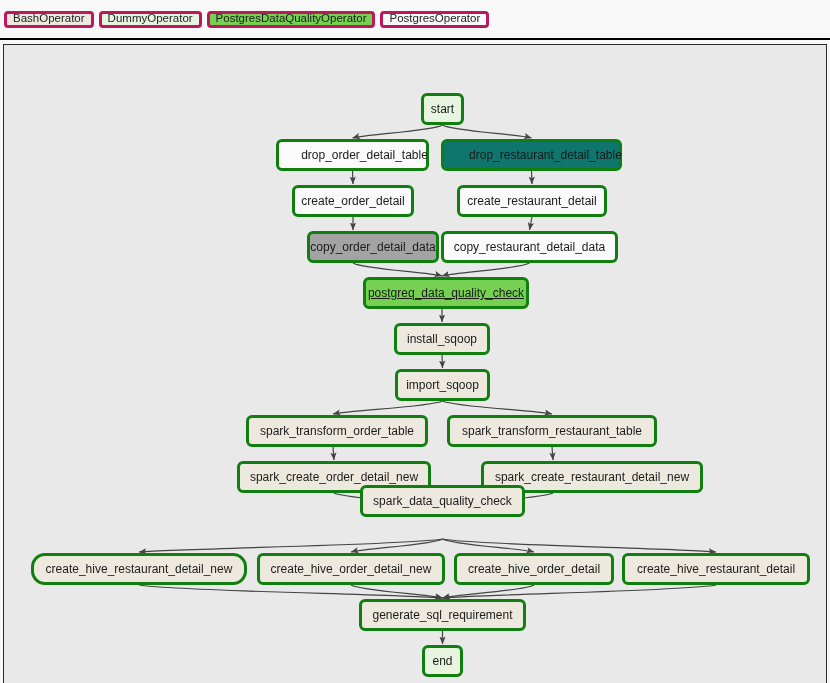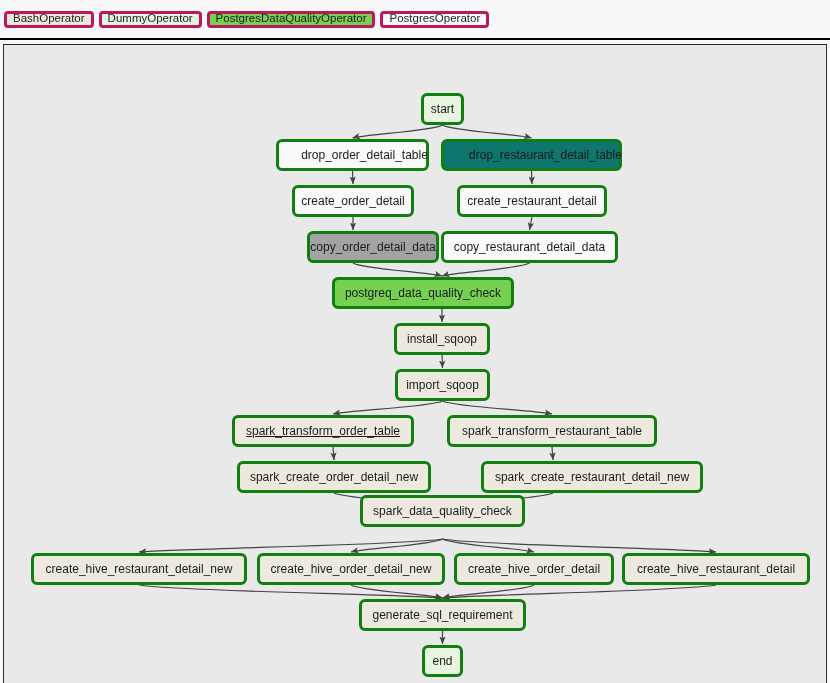--- a/index.html
+++ b/index.html
@@ -109,29 +109,29 @@
         </g>
     </svg>
     <div id="node-layer">
         <div class="node" style="left: 417px; top: 48px; width: 43px; background: rgb(230, 244, 224); border-color: rgb(16, 127, 16);">start</div>
         <div class="node" style="left: 272px; top: 94px; width: 153px; background: rgb(250, 250, 250); border-color: rgb(16, 127, 16); padding-left: 24px;">drop_order_detail_table</div>
         <div class="node" style="left: 437px; top: 94px; width: 181px; background: #0f766e; border-color: rgb(16, 127, 16); padding-left: 28px;">drop_restaurant_detail_table</div>
         <div class="node" style="left: 288px; top: 140px; width: 122px; background: rgb(250, 250, 250); border-color: rgb(16, 127, 16);">create_order_detail</div>
         <div class="node" style="left: 453px; top: 140px; width: 150px; background: rgb(250, 250, 250); border-color: rgb(16, 127, 16);">create_restaurant_detail</div>
         <div class="node" style="left: 275px; top: 186px; width: 132px; background: #a3a3a3; border-color: rgb(16, 127, 16); margin-left: 28px;">copy_order_detail_data</div>
         <div class="node" style="left: 437px; top: 186px; width: 177px; background: rgb(250, 250, 250); border-color: rgb(16, 127, 16);">copy_restaurant_detail_data</div>
-        <div class="node" style="left: 328px; top: 232px; width: 182px; background: rgb(118, 209, 82); border-color: rgb(16, 127, 16);">postgreq_data_quality_check</div>
+        <div class="node" style="left: 359px; top: 232px; width: 166px; background: rgb(118, 209, 82); border-color: rgb(16, 127, 16); text-decoration: underline;">postgreq_data_quality_check</div>
         <div class="node" style="left: 390px; top: 278px; width: 96px; background: rgb(237, 233, 223); border-color: rgb(16, 127, 16);">install_sqoop</div>
         <div class="node" style="left: 391px; top: 324px; width: 95px; background: rgb(237, 233, 223); border-color: rgb(16, 127, 16);">import_sqoop</div>
-        <div class="node" style="left: 228px; top: 370px; width: 182px; background: rgb(237, 233, 223); border-color: rgb(16, 127, 16); text-decoration: underline;">spark_transform_order_table</div>
+        <div class="node" style="left: 242px; top: 370px; width: 182px; background: rgb(237, 233, 223); border-color: rgb(16, 127, 16);">spark_transform_order_table</div>
         <div class="node" style="left: 443px; top: 370px; width: 210px; background: rgb(237, 233, 223); border-color: rgb(16, 127, 16);">spark_transform_restaurant_table</div>
         <div class="node" style="left: 233px; top: 416px; width: 194px; background: rgb(237, 233, 223); border-color: rgb(16, 127, 16);">spark_create_order_detail_new</div>
         <div class="node" style="left: 438px; top: 416px; width: 222px; background: rgb(237, 233, 223); border-color: rgb(16, 127, 16); margin-left: 39px;">spark_create_restaurant_detail_new</div>
-        <div class="node" style="left: 356px; top: 450px; width: 165px; background: rgb(237, 233, 223); border-color: rgb(16, 127, 16);">spark_data_quality_check</div>
-        <div class="node" style="left: 27px; top: 508px; width: 216px; background: rgb(237, 233, 223); border-color: rgb(16, 127, 16);">create_hive_restaurant_detail_new</div>
+        <div class="node" style="left: 356px; top: 440px; width: 165px; background: rgb(237, 233, 223); border-color: rgb(16, 127, 16);">spark_data_quality_check</div>
+        <div class="node" style="left: 27px; top: 508px; width: 216px; background: rgb(237, 233, 223); border-color: rgb(16, 127, 16); border-radius: 14px;">create_hive_restaurant_detail_new</div>
         <div class="node" style="left: 253px; top: 508px; width: 188px; background: rgb(237, 233, 223); border-color: rgb(16, 127, 16);">create_hive_order_detail_new</div>
         <div class="node" style="left: 450px; top: 508px; width: 160px; background: rgb(237, 233, 223); border-color: rgb(16, 127, 16);">create_hive_order_detail</div>
         <div class="node" style="left: 618px; top: 508px; width: 188px; background: rgb(237, 233, 223); border-color: rgb(16, 127, 16);">create_hive_restaurant_detail</div>
         <div class="node" style="left: 355px; top: 554px; width: 167px; background: rgb(237, 233, 223); border-color: rgb(16, 127, 16);">generate_sql_requirement</div>
         <div class="node" style="left: 418px; top: 600px; width: 41px; background: rgb(230, 244, 224); border-color: rgb(16, 127, 16);">end</div>
       </div>
   </div>
 
 </div>
 

